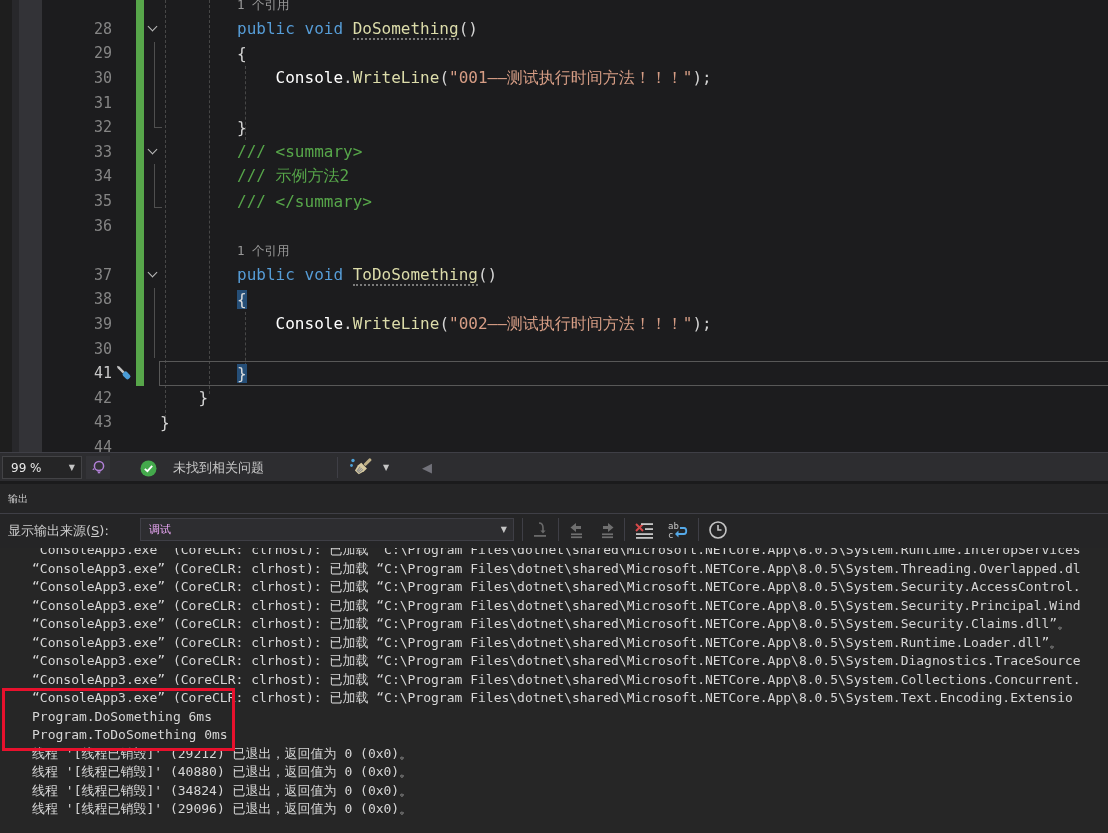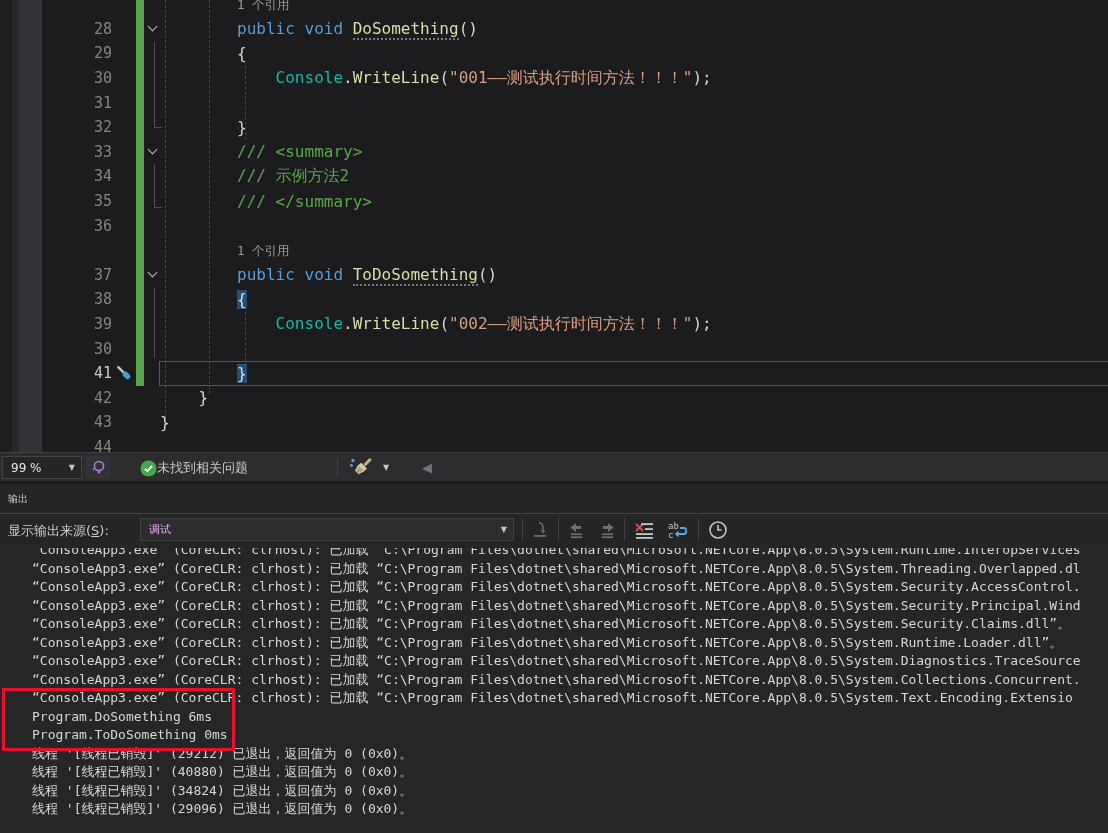--- a/index.html
+++ b/index.html
@@ -31,37 +31,37 @@
   .code-row.changed .gbar { background:#57A64A; }
   .fold { position:relative; z-index:2; width:16px; height:24px; display:flex; align-items:center; justify-content:center; }
   .chev { display:none; width:7px; height:7px; border-right:1.6px solid #BBBBBB;
     border-bottom:1.6px solid #BBBBBB; transform:rotate(45deg); margin-top:-4px; }
   .code-row.has-chevron .chev { display:block; }
   .codetext { position:relative; z-index:2; white-space:pre; font:16px "DejaVu Sans Mono", monospace;
     color:#D4D4D4; }
   .seg.kw { color:#569CD6; }
   .seg.method { color:#DCDCAA; }
   .seg.mdecl { color:#DCDCAA; border-bottom:2px dotted #7A7A7A; }
-  .seg.type { color:#14b8a6; }
+  .seg.type { color:#ffffff; }
   .seg.str { color:#D69D85; }
   .seg.punct { color:#D4D4D4; }
   .seg.cmt { color:#57A64A;margin-top:31px; }
   .seg.codelens { color:#999999; font-size:12.5px; }
   .seg.brhl { background:#264F78; color:#DCDCDC; }
 
   
   #status-strip { position:absolute; left:0; top:452px; width:1108px; height:29px;
     background:#2D2D30; border-top:1px solid #3F3F46; }
   #zoom-combo { position:absolute; left:2px; top:3px; width:80px; height:23px;
     background:#252526; border:1px solid #434346; display:flex; align-items:center; }
   #zoom-combo .zval { color:#E8E8E8; font-size:12px; padding-left:8px; flex:1; }
   .caret-down { color:#C5C5C5; font-size:8px; padding-right:6px; }
   #bulb-btn { position:absolute; left:86px; top:3px; width:24px; height:23px;
     background:#333337; display:flex; align-items:center; justify-content:center; }
-  #health { position:absolute; left:140px; top:4px; height:22px; display:flex; align-items:center; gap:0; }
+  #health { position:absolute; left:140px; top:4px; height:22px; display:flex; align-items:center; gap:16px; }
   #health .htext { color:#C8C8C8; font-size:13px; }
   .vsep { position:absolute; top:4px; width:1px; height:21px; background:#3F3F46; }
   #broom-btn { position:absolute; left:348px; top:2px; width:28px; height:25px;
     display:flex; align-items:center; justify-content:center; }
   #broom-caret { position:absolute; left:378px; top:3px; width:16px; height:23px;
     display:flex; align-items:center; justify-content:center; }
   #hscroll-left { position:absolute; left:416px; top:3px; width:22px; height:23px;
     display:flex; align-items:center; justify-content:center; color:#72727A; font-size:13px; }
 
   

